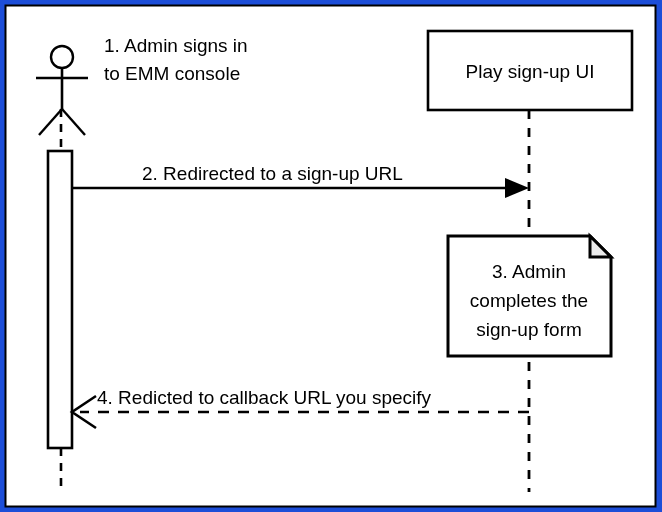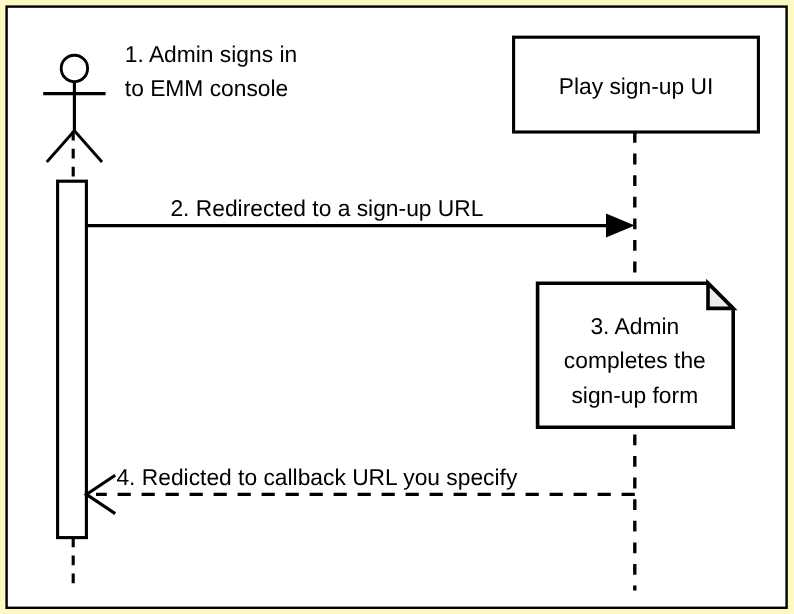--- a/index.html
+++ b/index.html
@@ -7,21 +7,21 @@
     padding: 0;
     background: #ffffff;
   }
   body {
     font-family: "Liberation Sans", sans-serif;
   }
   #canvas {
     position: relative;
     width: 662px;
     height: 512px;
-    background: #fef9c3;
+    background: #1d4ed8;
     overflow: hidden;
   }
   #canvas svg {
     position: absolute;
     left: 0;
     top: 0;
   }
   .diag-text {
     font-family: "Liberation Sans", sans-serif;
     font-size: 19px;

